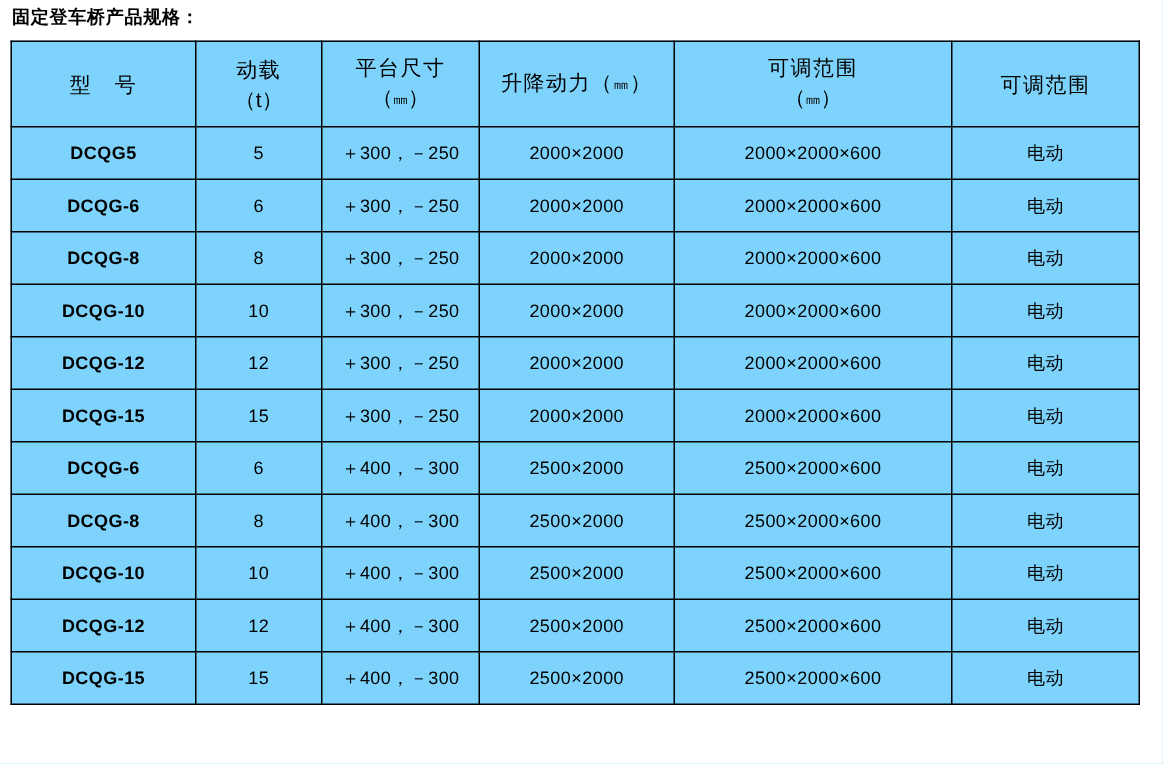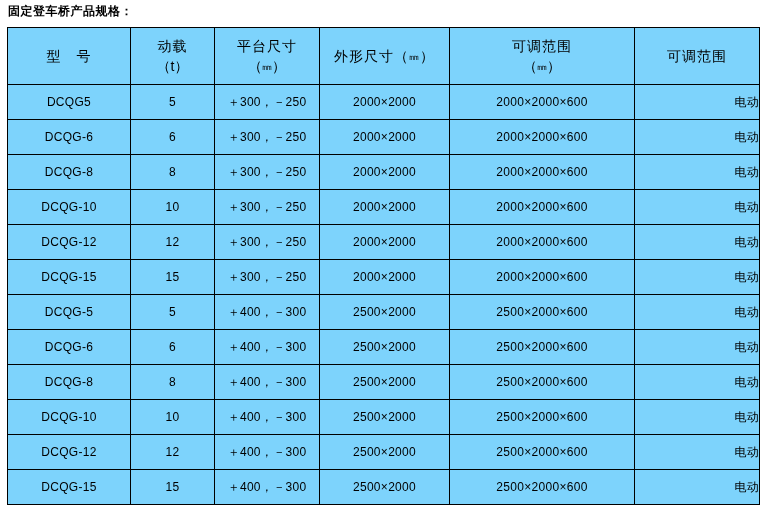--- a/index.html
+++ b/index.html
@@ -67,24 +67,24 @@
     font-size: 10px;
     vertical-align: 1px;
   }
   tbody td {
     height: 34px;
     font-size: 12px;
     letter-spacing: 0.3px;
   }
   tbody td.model {
     font-size: 12px;
+    font-weight: bold;
   }
   tbody td.cn {
     font-size: 12px;
-    text-align: right;
   }
   
   col.c0 { width: 123px; }
   col.c1 { width: 84px; }
   col.c2 { width: 105px; }
   col.c3 { width: 130px; }
   col.c4 { width: 185px; }
   col.c5 { width: 125px; }
 </style>
 </head>
@@ -111,21 +111,21 @@
           </th>
           <th>
             <span class="hdr-line1">动载</span>
             <span class="hdr-line2">（t）</span>
           </th>
           <th>
             <span class="hdr-line1">平台尺寸</span>
             <span class="hdr-line2"><span>（</span><span class="unit-small">㎜</span><span>）</span></span>
           </th>
           <th>
-            <span class="hdr-line1"><span>外形尺寸（</span><span class="unit-small">㎜</span><span>）</span></span>
+            <span class="hdr-line1"><span>升降动力（</span><span class="unit-small">㎜</span><span>）</span></span>
           </th>
           <th>
             <span class="hdr-line1">可调范围</span>
             <span class="hdr-line2"><span>（</span><span class="unit-small">㎜</span><span>）</span></span>
           </th>
           <th>
             <span class="hdr-line1">可调范围</span>
           </th>
         </tr>
       </thead>
@@ -169,28 +169,20 @@
           <td>2000×2000</td>
           <td>2000×2000×600</td>
           <td class="cn">电动</td>
         </tr>
         <tr>
           <td class="model">DCQG-15</td>
           <td>15</td>
           <td>＋300，－250</td>
           <td>2000×2000</td>
           <td>2000×2000×600</td>
-          <td class="cn">电动</td>
-        </tr>
-        <tr>
-          <td class="model">DCQG-5</td>
-          <td>5</td>
-          <td>＋400，－300</td>
-          <td>2500×2000</td>
-          <td>2500×2000×600</td>
           <td class="cn">电动</td>
         </tr>
         <tr>
           <td class="model">DCQG-6</td>
           <td>6</td>
           <td>＋400，－300</td>
           <td>2500×2000</td>
           <td>2500×2000×600</td>
           <td class="cn">电动</td>
         </tr>

